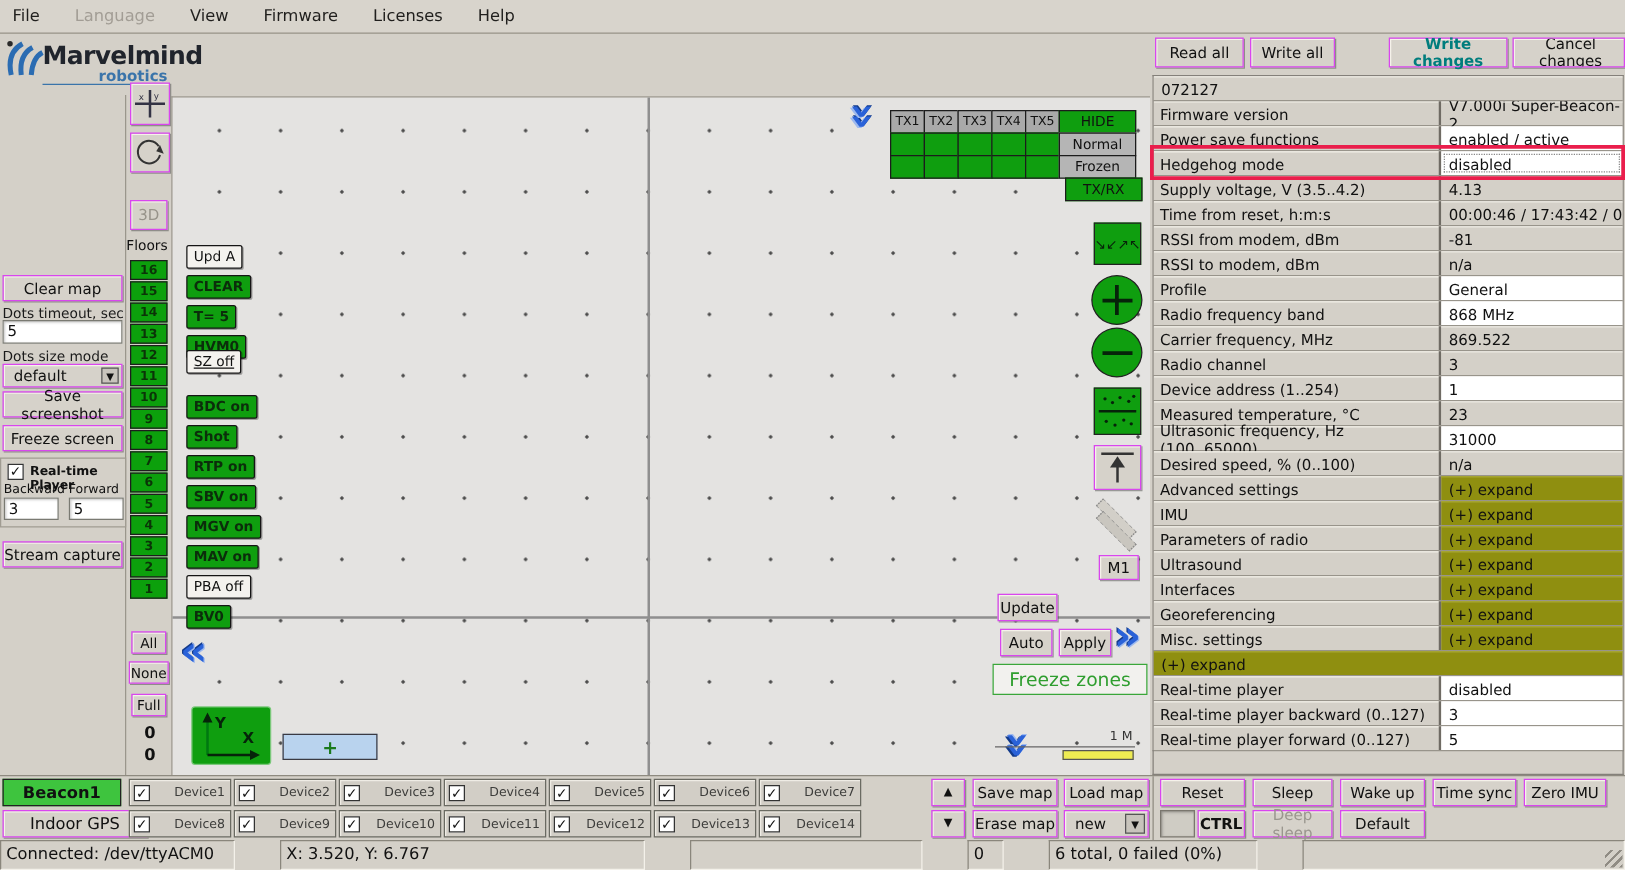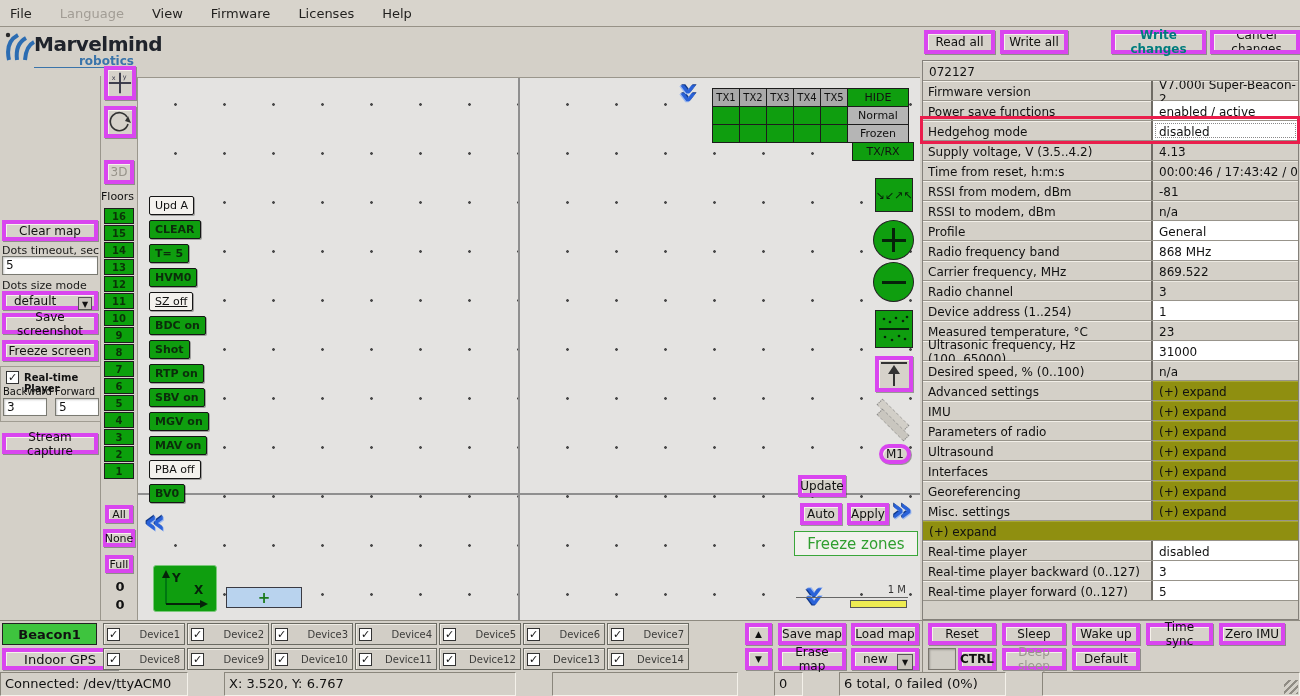--- a/index.html
+++ b/index.html
@@ -1,19 +1,19 @@
 <!DOCTYPE html>
 <html><head>
 <meta charset="utf-8">
 <style>
   * { margin:0; padding:0; box-sizing:border-box; }
   html,body { width:1300px; height:696px; }
   body { font-family:"DejaVu Sans", sans-serif; background:#d4d0c8; position:relative; overflow:hidden; font-size:12px; color:#111; }
   .a { position:absolute; }
-  .btn { background:#d6d2ca; border:4px solid #d946ef; box-shadow:inset 1px 1px 0 #f5f2ea, 1px 1px 0 rgba(60,60,60,.45); text-align:center; font-size:12px; display:flex; align-items:center; justify-content:center; cursor:default; }
+  .btn { background:#d6d2ca; border:1px solid #d946ef; box-shadow:inset 1px 1px 0 #f5f2ea, 1px 1px 0 rgba(60,60,60,.45); text-align:center; font-size:12px; display:flex; align-items:center; justify-content:center; cursor:default; }
   .sunken { background:#fff; border:1px solid #7a7a72; box-shadow:inset 1px 1px 2px rgba(0,0,0,.22); font-size:12px; padding:1px 3px; }
   .lbl { font-size:11px; color:#1a1a1a; }
   
   #menubar { position:absolute; left:0; top:0; width:1300px; height:27px; background:#d8d4cc; border-bottom:1px solid #979287; display:flex; align-items:center; gap:28px; padding-left:10px; }
   .menu-item { font-size:13px; color:#201f1d; }
   .menu-item.disabled { color:#a29d95; }
   
   #logo-area { position:absolute; left:0; top:28px; width:137px; height:48px; }
   #brand { font-size:20px; font-weight:bold; color:#20242c; letter-spacing:-0.5px; }
   #brand-sub { font-size:12px; font-weight:bold; color:#3a74aa; text-align:right; border-bottom:1px solid #3a74aa; line-height:11px; }
@@ -185,21 +185,21 @@
     <div class="tx-row" style="margin-left:140px;">
       <div class="tx-cell tx-green tx-wide">TX/RX</div>
     </div>
   </div>
 
   <div id="tool-col">
       <div class="tool-btn" style="top: 118px;">Upd A</div>
       <div class="tool-btn green" style="top: 142px;">CLEAR</div>
       <div class="tool-btn green" style="top: 166px;">T= 5</div>
       <div class="tool-btn green" style="top: 190px;">HVM0</div>
-      <div class="tool-btn" style="top: 214px; text-decoration: underline;">SZ off</div>
+      <div class="tool-btn" style="top: 202px; text-decoration: underline;">SZ off</div>
       <div class="tool-btn green" style="top: 238px;">BDC on</div>
       <div class="tool-btn green" style="top: 262px;">Shot</div>
       <div class="tool-btn green" style="top: 286px;">RTP on</div>
       <div class="tool-btn green" style="top: 310px;">SBV on</div>
       <div class="tool-btn green" style="top: 334px;">MGV on</div>
       <div class="tool-btn green" style="top: 358px;">MAV on</div>
       <div class="tool-btn" style="top: 382px;">PBA off</div>
       <div class="tool-btn green" style="top: 406px;">BV0</div>
     </div>
 
@@ -229,21 +229,21 @@
     <svg width="30" height="28" viewBox="0 0 30 28">
       <line x1="2" y1="3" x2="28" y2="3" stroke="#333" stroke-width="2"></line>
       <line x1="15" y1="8" x2="15" y2="26" stroke="#333" stroke-width="2"></line>
       <polygon points="15,5 9,14 21,14" fill="#333"></polygon>
     </svg>
   </div>
   <div class="a" style="left:731px; top:326px; width:50px; height:36px;">
     <div class="a" style="left:5px; top:2px; width:38px; height:18px; background:#d2cfc8; border:1px dashed #8a8a8a; transform:rotate(45deg) scaleY(0.45);"></div>
     <div class="a" style="left:5px; top:12px; width:38px; height:18px; background:#c9c6bf; border:1px dashed #8a8a8a; transform:rotate(45deg) scaleY(0.45);"></div>
   </div>
-  <div class="btn a" style="left:741px; top:366px; width:32px; height:20px; font-size:12px;border-radius:10px;">M1</div>
+  <div class="btn a" style="left:741px; top:366px; width:32px; height:20px; font-size:12px;">M1</div>
 
   <div class="btn a" style="left:660px; top:397px; width:48px; height:22px;">Update</div>
   <div class="btn a" style="left:662px; top:425px; width:42px; height:22px;">Auto</div>
   <div class="btn a" style="left:709px; top:425px; width:42px; height:22px;">Apply</div>
   <div class="a" style="left:656px; top:453px; width:124px; height:25px; border:1px solid #3aa63a; background:#f2f1ee; color:#2f9e2f; font-size:15px; display:flex; align-items:center; justify-content:center;">Freeze zones</div>
 
   <div class="a" style="left:15px; top:487px; width:64px; height:47px; background:#0f9e0f; border:1px solid #7ac87a; border-radius:3px;">
     <svg width="62" height="45" viewBox="0 0 62 45">
       <line x1="12" y1="38" x2="12" y2="8" stroke="#071" stroke-width="2"></line>
       <polygon points="12,4 8,12 16,12" fill="#06230a"></polygon>

